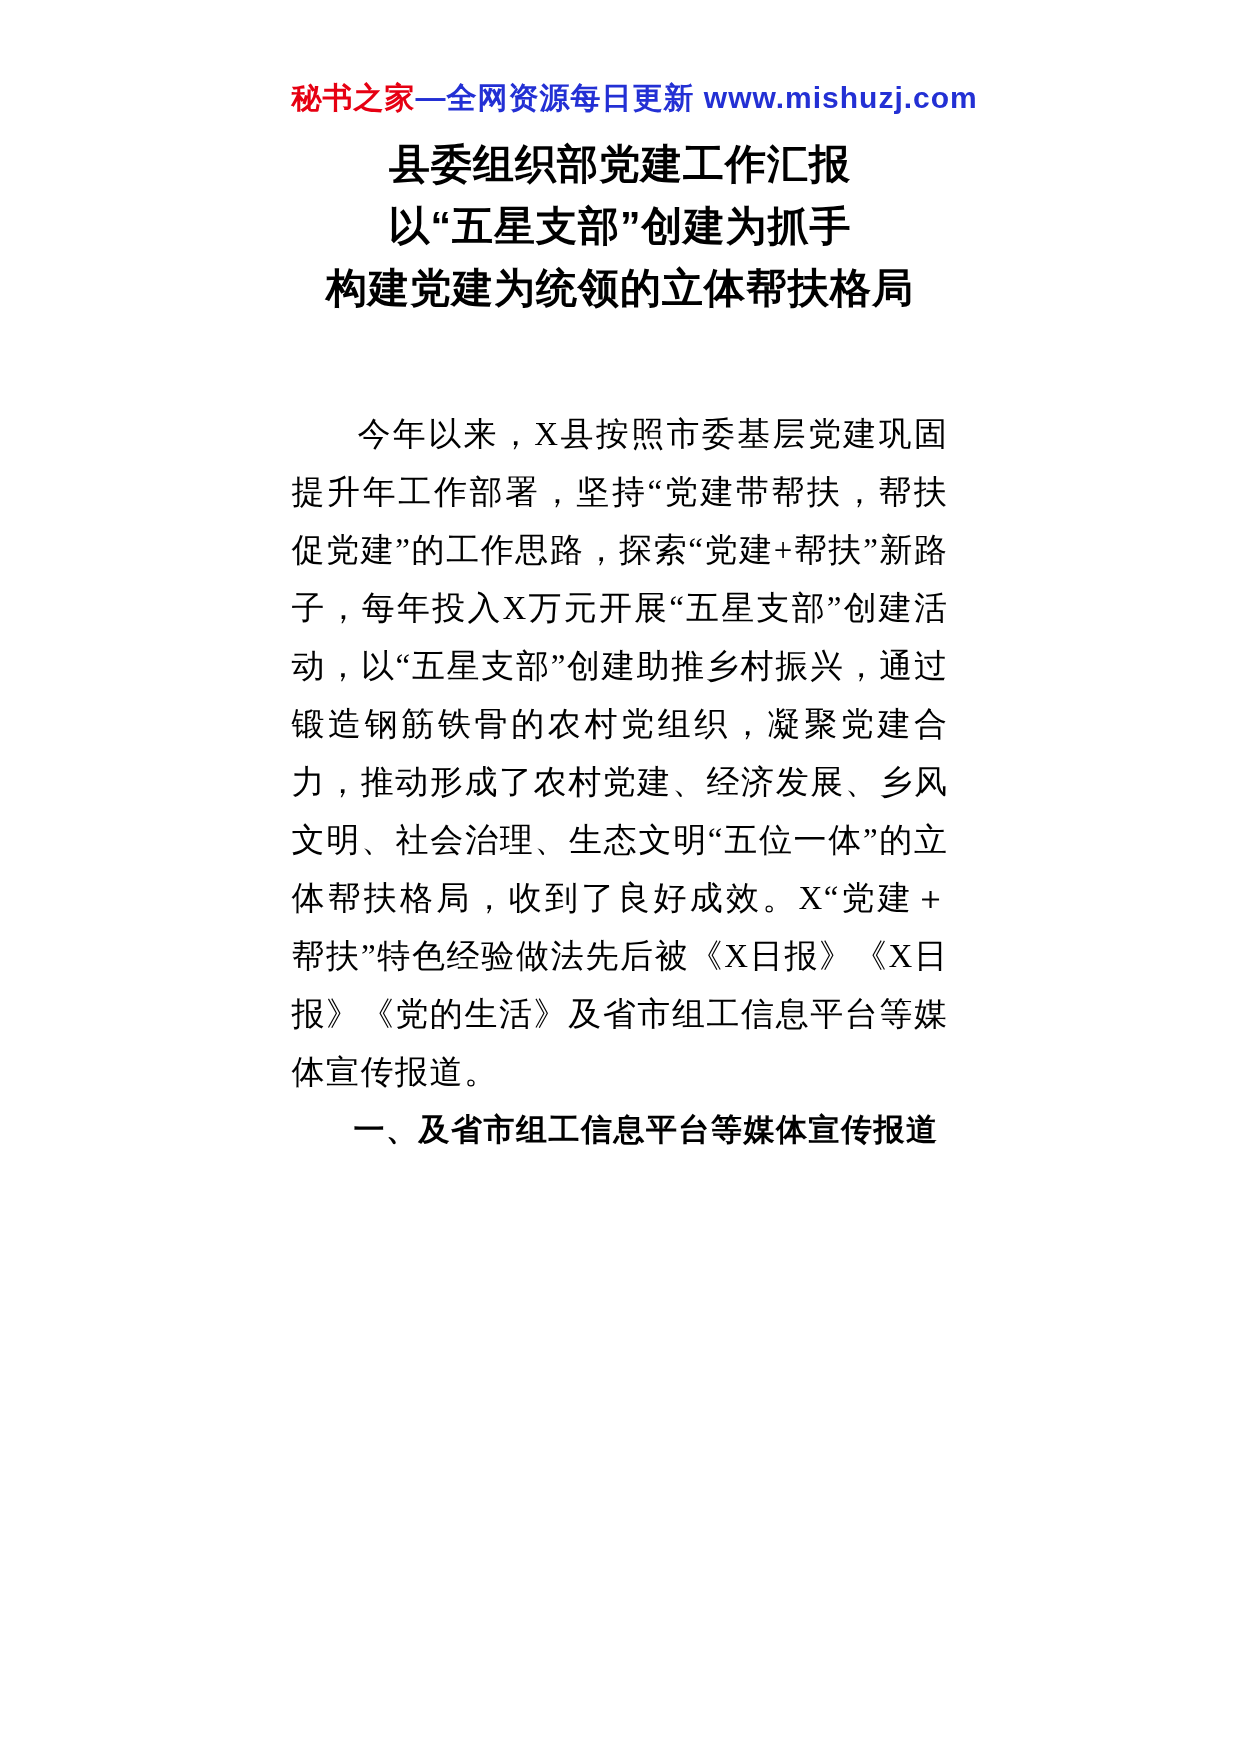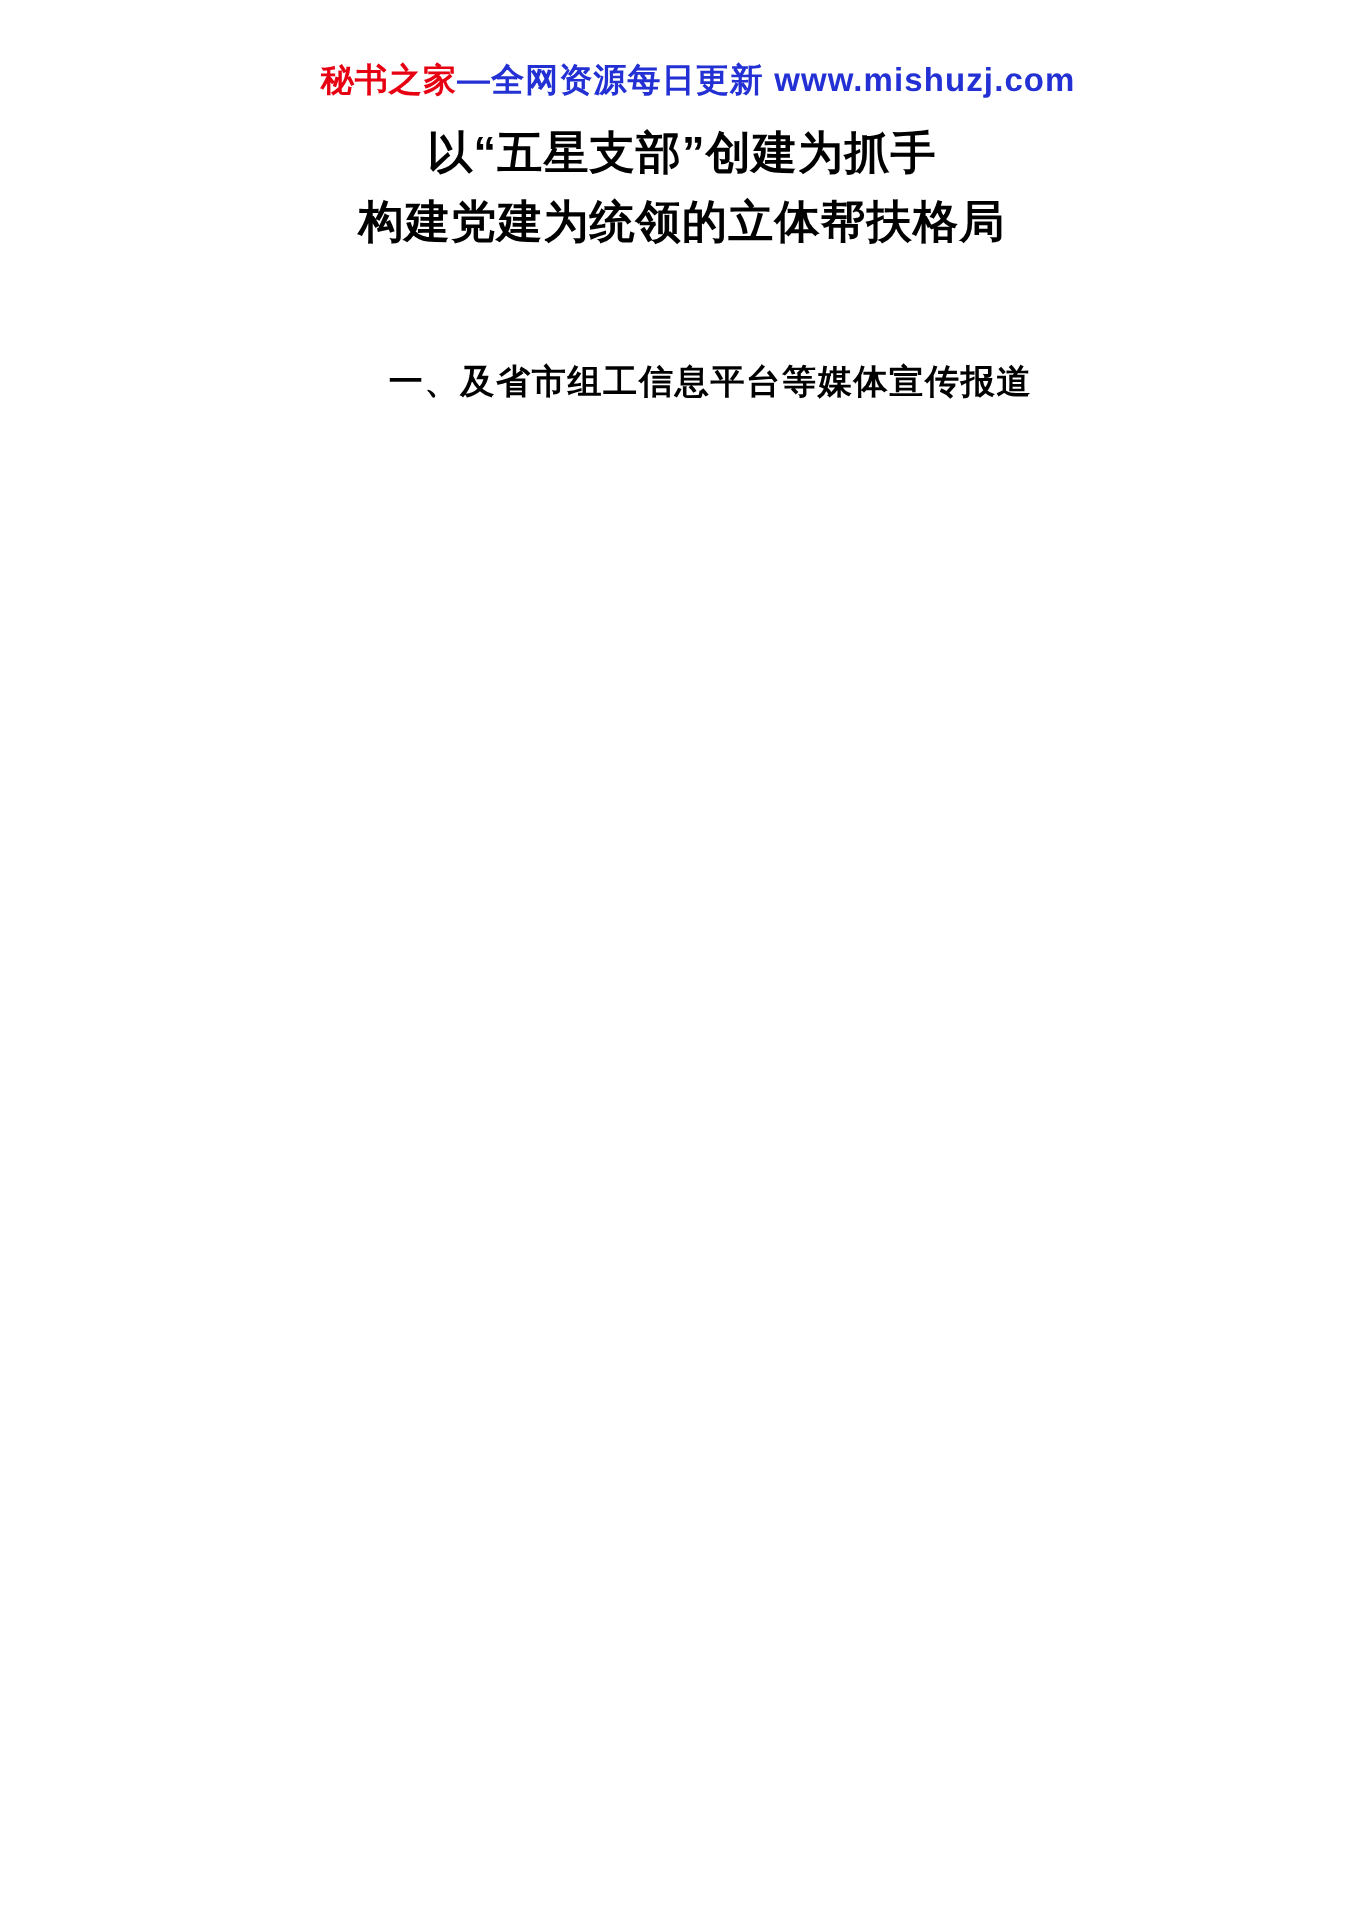--- a/index.html
+++ b/index.html
@@ -6,21 +6,21 @@
 
   html, body {
     background: #ffffff;
   }
 
   .page {
     width: 987px;
     height: 1754px;
     margin: 0 auto;
     background: #ffffff;
-    padding: 53px 165px 60px 165px;
+    padding: 78px 165px 60px 165px;
     font-family: "Liberation Serif", "DejaVu Serif", serif;
     color: #000000;
     overflow: hidden;
   }
 
   
   .site-header {
     text-align: center;
     font-family: "Liberation Sans", "DejaVu Sans", sans-serif;
     font-size: 30px;
@@ -69,21 +69,23 @@
 </head>
 <body>
 
 <div class="page">
 
   <div class="site-header">
     <span class="site-name">秘书之家</span><span class="site-rest">—全网资源每日更新 </span><span class="site-url">www.mishuzj.com</span>
   </div>
 
   <div class="doc-title">
+    <div>县委组织部党建工作汇报</div>
     <div>以“五星支部”创建为抓手</div>
     <div>构建党建为统领的立体帮扶格局</div>
   </div>
 
   <div class="doc-body">
+    <p class="body-para">今年以来，X县按照市委基层党建巩固提升年工作部署，坚持“党建带帮扶，帮扶促党建”的工作思路，探索“党建+帮扶”新路子，每年投入X万元开展“五星支部”创建活动，以“五星支部”创建助推乡村振兴，通过锻造钢筋铁骨的农村党组织，凝聚党建合力，推动形成了农村党建、经济发展、乡风文明、社会治理、生态文明“五位一体”的立体帮扶格局，收到了良好成效。X“党建＋帮扶”特色经验做法先后被《X日报》《X日报》《党的生活》及省市组工信息平台等媒体宣传报道。</p>
     <p class="heading-para">一、及省市组工信息平台等媒体宣传报道</p>
   </div>
 
 </div>
 
 </body></html>

